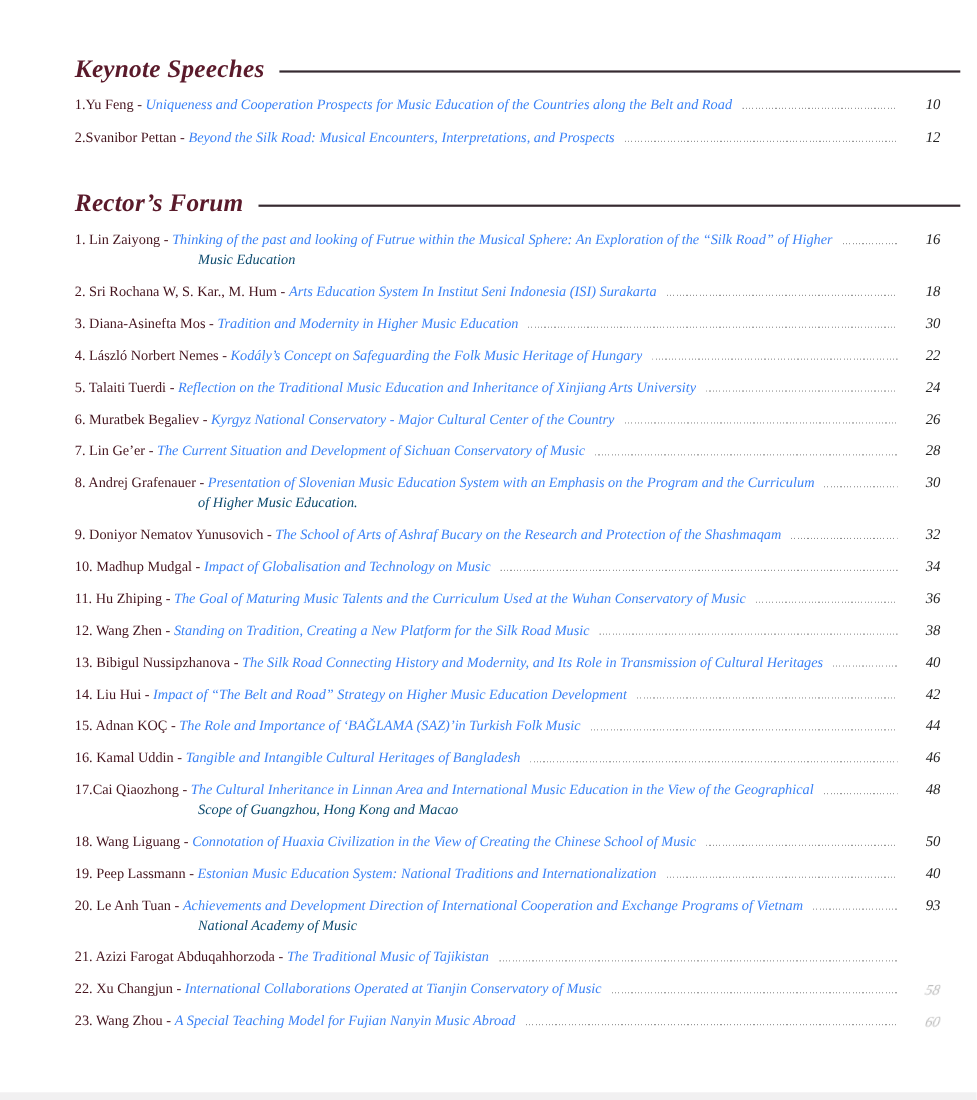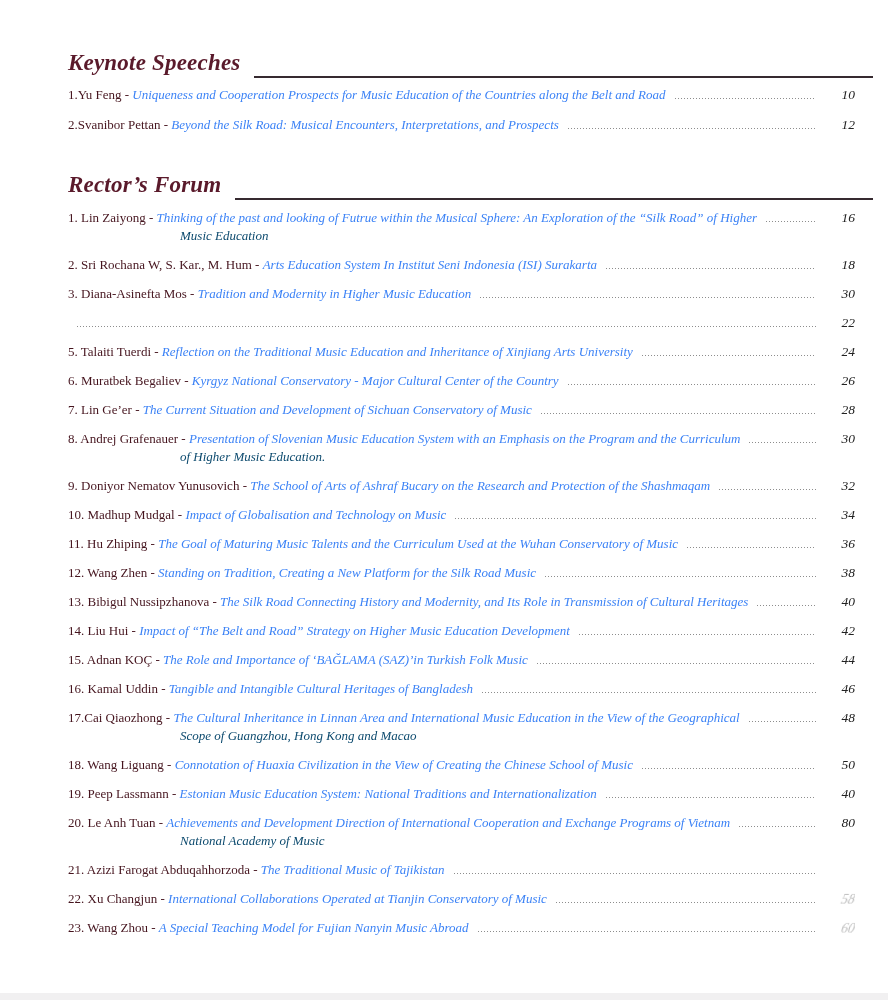--- a/index.html
+++ b/index.html
@@ -15,21 +15,21 @@
     width: 888px;
     height: 1000px;
     box-sizing: border-box;
     padding: 48px 33px 0 68px;
     font-family: "Liberation Serif", "DejaVu Serif", serif;
     color: #1f1f1f;
     background: #ffffff;
   }
   .heading-row {
     display: flex;
-    align-items: flex-end;
+    align-items: center;
   }
   .section-title {
     margin: 0;
     font-size: 23px;
     line-height: 30px;
     font-style: italic;
     font-weight: bold;
     color: var(--maroon, #5a1a2b);
     white-space: nowrap;
     letter-spacing: 0.2px;
@@ -166,20 +166,21 @@
         <div class="entry">
     <div class="l1">
       <span class="text"><span class="author">3. Diana-Asinefta Mos</span><span class="dash"> - </span><span class="title-text">Tradition and Modernity in Higher Music Education</span></span>
       <span class="leader"></span>
       <span class="pageno">30</span>
     </div>
 
   </div>
         <div class="entry">
     <div class="l1">
+      <span class="text"><span class="author">4. László Norbert Nemes</span><span class="dash"> - </span><span class="title-text">Kodály’s Concept on Safeguarding the Folk Music Heritage of Hungary</span></span>
       <span class="leader"></span>
       <span class="pageno">22</span>
     </div>
 
   </div>
         <div class="entry">
     <div class="l1">
       <span class="text"><span class="author">5. Talaiti Tuerdi</span><span class="dash"> - </span><span class="title-text">Reflection on the Traditional Music Education and Inheritance of Xinjiang Arts University</span></span>
       <span class="leader"></span>
       <span class="pageno">24</span>
@@ -295,21 +296,21 @@
       <span class="text"><span class="author">19. Peep Lassmann</span><span class="dash"> - </span><span class="title-text">Estonian Music Education System: National Traditions and Internationalization</span></span>
       <span class="leader"></span>
       <span class="pageno">40</span>
     </div>
 
   </div>
         <div class="entry">
     <div class="l1">
       <span class="text"><span class="author">20. Le Anh Tuan</span><span class="dash"> - </span><span class="title-text">Achievements and Development Direction of International Cooperation and Exchange Programs of Vietnam</span></span>
       <span class="leader"></span>
-      <span class="pageno">80</span>
+      <span class="pageno">93</span>
     </div>
     <div class="l2">National Academy of Music</div>
   </div>
         <div class="entry">
     <div class="l1">
       <span class="text"><span class="author">21. Azizi Farogat Abduqahhorzoda</span><span class="dash"> - </span><span class="title-text">The Traditional Music of Tajikistan</span></span>
       <span class="leader"></span>
       <span class="pageno"></span>
     </div>
 

